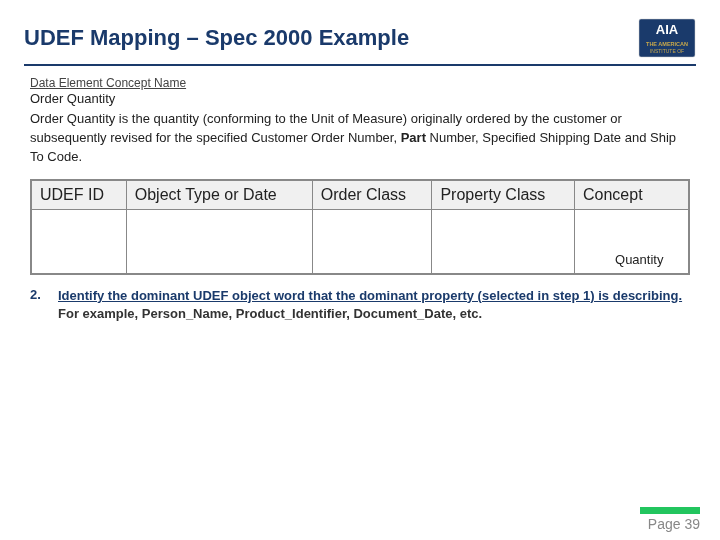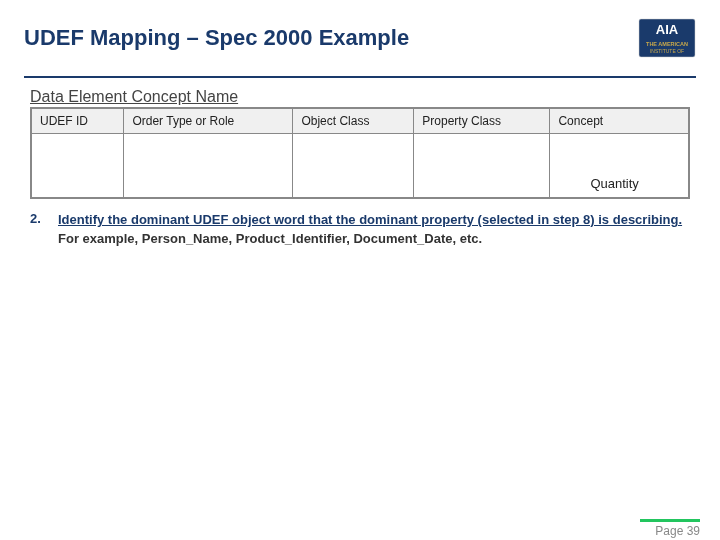--- a/index.html
+++ b/index.html
@@ -20,36 +20,36 @@
       background: #ffffff;
       padding: 18px 24px 12px 24px;
       position: relative;
     }
 
     .header {
       display: flex;
       align-items: center;
       justify-content: space-between;
       border-bottom: 2px solid #1a3a6b;
-      padding-bottom: 18px;
+      padding-bottom: 6px;
       margin-bottom: 10px;
     }
 
     .title {
       font-size: 22px;
       font-weight: bold;
       color: #1a3a6b;
     }
 
     .content {
       padding: 0 6px;
     }
 
     .label {
-      font-size: 16px;
+      font-size: 12px;
       color: #444;
       text-decoration: underline;
       margin-top: 6px;
       margin-bottom: 1px;
     }
 
     .value {
       font-size: 13px;
       color: #222;
       margin-bottom: 4px;
@@ -74,21 +74,21 @@
     }
 
     table {
       width: 100%;
       border-collapse: collapse;
     }
 
     table thead tr th {
       border: 1px solid #888;
       padding: 5px 8px;
-      font-size: 12px;
+      font-size: 16px;
       font-weight: normal;
       color: #222;
       background: #f0f0f0;
       text-align: left;
     }
 
     table tbody tr td {
       border: 1px solid #888;
       padding: 24px 8px 8px 8px;
       font-size: 12px;
@@ -135,25 +135,25 @@
       font-weight: bold;
     }
 
     .step-text .normal {
       font-weight: bold;
       color: #333;
     }
 
     .page-num {
       position: absolute;
-      bottom: 2px;
+      bottom: 8px;
       right: 20px;
-      font-size: 12px;
+      font-size: 14px;
       color: #888;
-      border-top: 3px solid #22c55e;
+      border-top: 7px solid #22c55e;
       padding-top: 2px;
       width: 60px;
       text-align: right;
     }
 
     
     .aia-logo {
       width: 58px;
       height: 40px;
     }
@@ -170,29 +170,35 @@
       <rect x="1" y="1" width="56" height="38" rx="2" fill="#1a3a6b" stroke="#ccc" stroke-width="0.5"></rect>
       <text x="29" y="16" text-anchor="middle" fill="white" font-size="13" font-weight="bold" font-family="Arial">AIA</text>
       <text x="29" y="28" text-anchor="middle" fill="#c8a84b" font-size="5.5" font-family="Arial" font-weight="bold">THE AMERICAN</text>
       <text x="29" y="35" text-anchor="middle" fill="#c8a84b" font-size="5" font-family="Arial">INSTITUTE OF</text>
     </svg>
   </div>
 
   <div class="content">
 
     <div class="label">Data Element Concept Name</div>
-
+    <div class="value">Order Quantity</div>
+
+    <div class="definition-text">
+      Order Quantity is the quantity (conforming to the Unit of Measure) originally ordered
+      by the customer or subsequently revised for the specified Customer Order Number,
+      <span class="bold-word">Part</span> Number, Specified Shipping Date and Ship To Code.
+    </div>
 
     <div class="table-container">
       <table>
         <thead>
           <tr>
             <th>UDEF ID</th>
-            <th>Order Type or Role</th>
-            <th>Object Class</th>
+            <th>Object Type or Date</th>
+            <th>Order Class</th>
             <th>Property Class</th>
             <th>Concept</th>
           </tr>
         </thead>
         <tbody>
           <tr>
             <td></td>
             <td></td>
             <td></td>
             <td></td>
@@ -200,21 +206,21 @@
               <span class="quantity-text">Quantity</span>
             </td>
           </tr>
         </tbody>
       </table>
     </div>
 
     <div class="bottom-note">
       <span class="step-num">2.</span>
       <span class="step-text">
-        <span class="underline">Identify the dominant UDEF object word that the dominant property (selected in step 8) is describing.</span>
+        <span class="underline">Identify the dominant UDEF object word that the dominant property (selected in step 1) is describing.</span>
         <span class="normal"> For example, Person_Name, Product_Identifier, Document_Date, etc.</span>
       </span>
     </div>
 
   </div>
 
   <div class="page-num">Page 39</div>
 
 </div>
 

